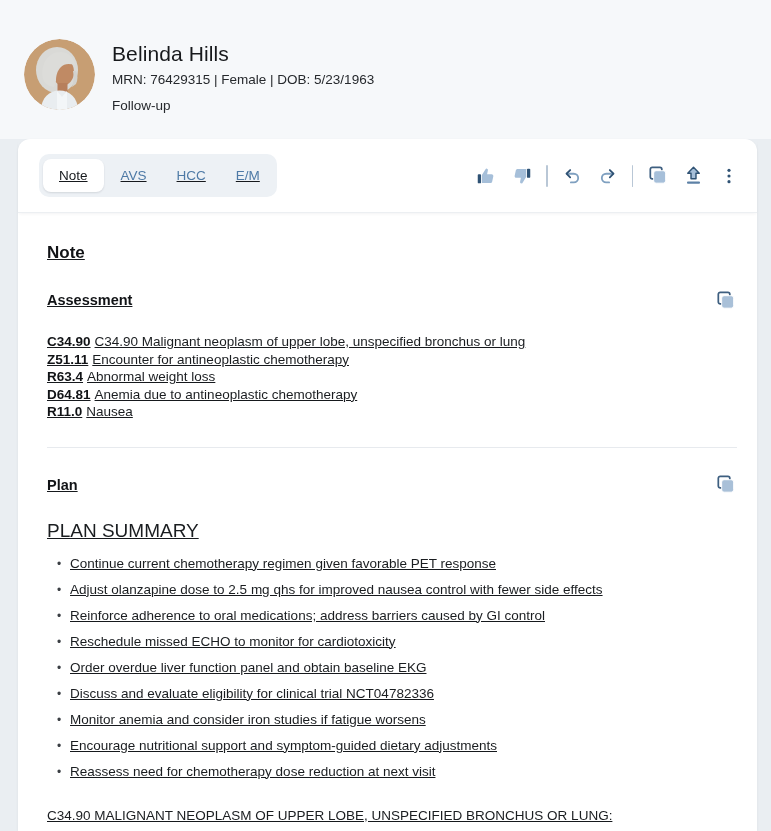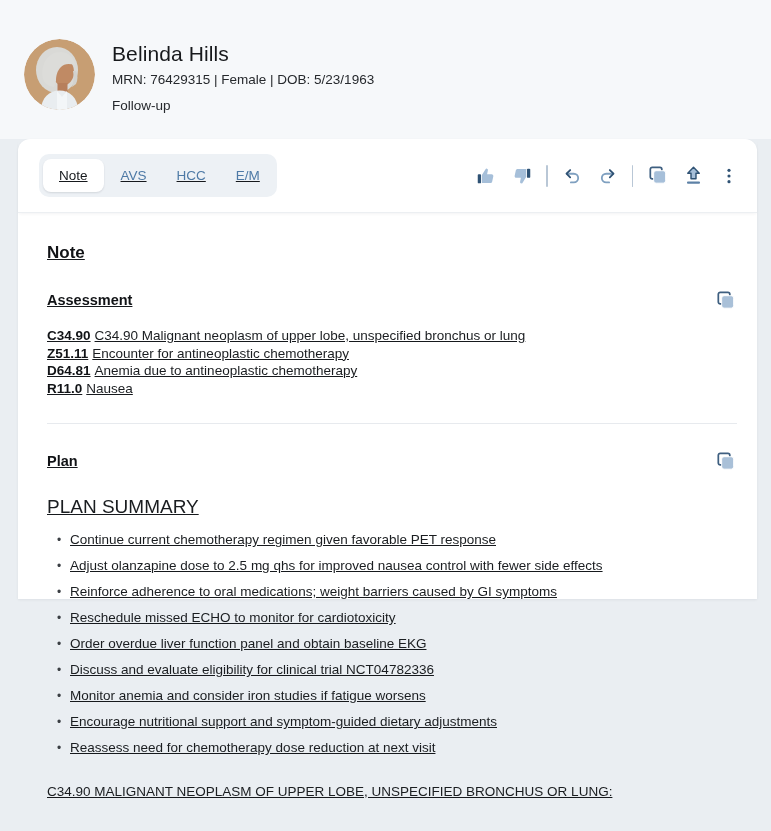--- a/index.html
+++ b/index.html
@@ -4,21 +4,21 @@
 <style>
   * { box-sizing: border-box; margin: 0; padding: 0; }
   html,body { width: 771px; height: 831px; }
   body {
     font-family: "Liberation Sans", sans-serif;
     background: #eaeef2;
     color: #16191d;
     overflow: hidden;
     position: relative;
   }
-  .page { position: relative; width: 771px; height: 599px; }
+  .page { position: relative; width: 771px; height: 831px; }
 
   
   .patient-header {
     position: absolute; top: 0; left: 0; right: 0; height: 139px;
     background: #f6f8fa;
     display: flex; align-items: flex-start;
     padding: 39px 0 0 24px;
   }
   .avatar {
     width: 71px; height: 71px; border-radius: 50%;
@@ -72,21 +72,21 @@
   .icon-btn svg { display: block; }
   .v-divider { width: 1.5px; height: 22px; background: #b9c7d6; border-radius: 1px; }
 
   
   .note-content { padding: 30px 20px 0 29px; position: relative; z-index: 1; }
   .note-title { font-size: 17px; font-weight: 700; line-height: 20px; margin-bottom: 26px; color: #111316; }
 
   .section-head { display: flex; align-items: center; justify-content: space-between; height: 22px; }
   .section-title { font-size: 14.5px; font-weight: 700; color: #111316; }
 
-  .dx-codes { margin-top: 16px; font-size: 13.5px; line-height: 17.5px; color: #1a1d20; }
+  .dx-codes { margin-top: 22px; font-size: 13.5px; line-height: 17.5px; color: #1a1d20; }
   .code-line b { font-weight: 700; margin-right: 4px; color: #111316; }
 
   .section-divider { border: none; border-top: 1px solid #e7eaee; margin-top: 26px; }
   .plan-head { margin-top: 26px; }
 
   .plan-summary-heading { margin-top: 26px; font-size: 19px; line-height: 17px; color: #1a1d20; }
 
   .plan-bullets { list-style: none; margin-top: 17px; }
   .plan-bullets li {
     position: relative; padding-left: 23px; line-height: 15px;
@@ -211,20 +211,23 @@
         </div>
 
         <div class="dx-codes">
           <div class="code-line">
             <b>C34.90</b><span>C34.90 Malignant neoplasm of upper lobe, unspecified bronchus or lung</span>
           </div>
           <div class="code-line">
             <b>Z51.11</b><span>Encounter for antineoplastic chemotherapy</span>
           </div>
           <div class="code-line">
+            <b>R63.4</b><span>Abnormal weight loss</span>
+          </div>
+          <div class="code-line">
             <b>D64.81</b><span>Anemia due to antineoplastic chemotherapy</span>
           </div>
           <div class="code-line">
             <b>R11.0</b><span>Nausea</span>
           </div>
         </div>
       </section>
 
       <hr class="section-divider">
 
@@ -237,21 +240,21 @@
               <rect x="8" y="7" width="12.5" height="13" rx="2.5" fill="#a9c0d8" stroke="#ffffff" stroke-width="1"></rect>
             </svg>
           </button>
         </div>
 
         <div class="plan-summary-heading">PLAN SUMMARY</div>
 
         <ul class="plan-bullets">
           <li>Continue current chemotherapy regimen given favorable PET response</li>
           <li>Adjust olanzapine dose to 2.5 mg qhs for improved nausea control with fewer side effects</li>
-          <li>Reinforce adherence to oral medications; weight barriers caused by GI symptoms</li>
+          <li>Reinforce adherence to oral medications; address barriers caused by GI control</li>
           <li>Reschedule missed ECHO to monitor for cardiotoxicity</li>
           <li>Order overdue liver function panel and obtain baseline EKG</li>
           <li>Discuss and evaluate eligibility for clinical trial NCT04782336</li>
           <li>Monitor anemia and consider iron studies if fatigue worsens</li>
           <li>Encourage nutritional support and symptom-guided dietary adjustments</li>
           <li>Reassess need for chemotherapy dose reduction at next visit</li>
         </ul>
 
         <div class="plan-detail-heading">C34.90 MALIGNANT NEOPLASM OF UPPER LOBE, UNSPECIFIED BRONCHUS OR LUNG:</div>
       </section>

